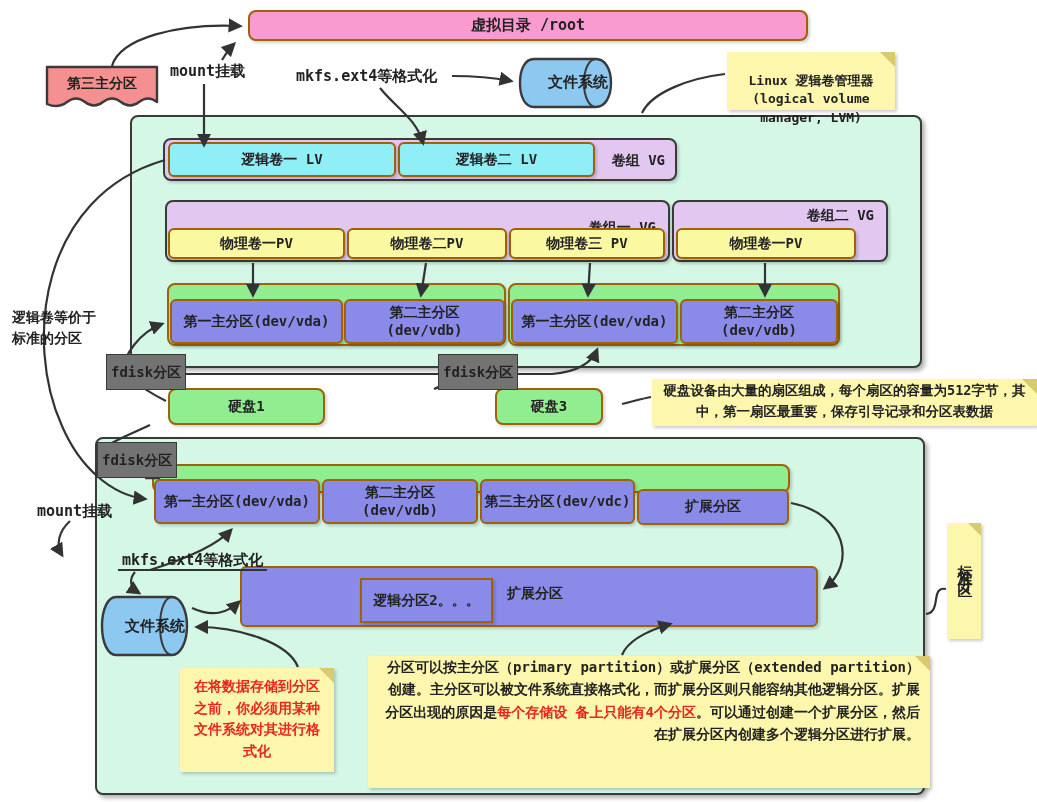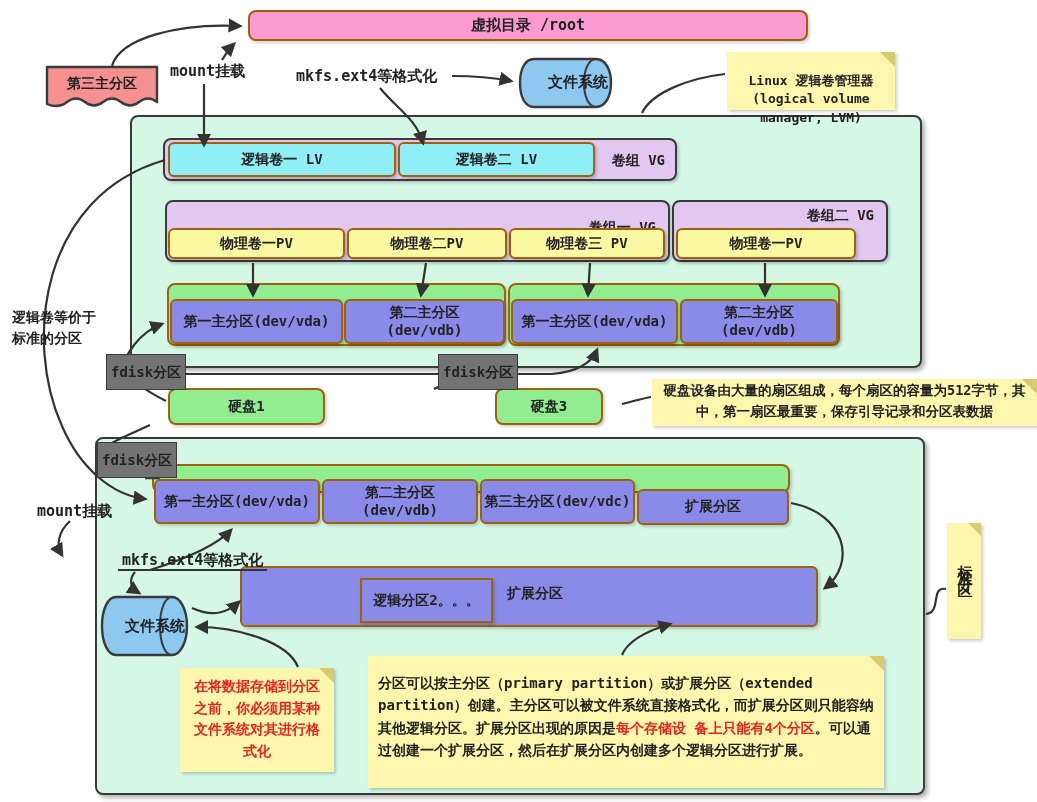--- a/index.html
+++ b/index.html
@@ -177,21 +177,21 @@
   </div>
   <div class="box z20 partition" style="left:360px;top:578px;width:133px;height:45px;border-radius:0;">
     <span>逻辑分区2。。。</span>
   </div>
 
   <div class="note z20" style="left:180px;top:668px;width:154px;height:104px;font-size:14px;color:#e8261f;text-align:center;line-height:1.55;padding:8px 12px;">
     <span>在将数据存储到分区之前，你必须用某种文件系统对其进行格式化</span>
     <span class="fold"></span>
   </div>
 
-  <div class="note z20" style="left:368px;top:656px;width:516px;height:132px;font-size:14px;text-align:left;line-height:1.6;padding:16px 10px;">
+  <div class="note z20" style="left:368px;top:656px;width:562px;height:132px;font-size:14px;text-align:right;line-height:1.6;padding:0 10px;">
     <span>分区可以按主分区（primary partition）或扩展分区（extended partition）创建。主分区可以被文件系统直接格式化，而扩展分区则只能容纳其他逻辑分区。扩展分区出现的原因是</span><span style="color:#e8261f;">每个存储设 备上只能有4个分区</span><span>。可以通过创建一个扩展分区，然后在扩展分区内创建多个逻辑分区进行扩展。</span>
     <span class="fold"></span>
   </div>
 
   <div class="note z20" style="left:947px;top:523px;width:34px;height:116px;font-size:15px;">
     <span style="writing-mode:vertical-rl;text-orientation:upright;letter-spacing:6px;position:absolute;left:8px;top:30px;">标准分区</span>
     <span class="fold" style="width:13px;height:13px;"></span>
   </div>
 
   <svg class="overlay" width="1037" height="802" viewBox="0 0 1037 802">

